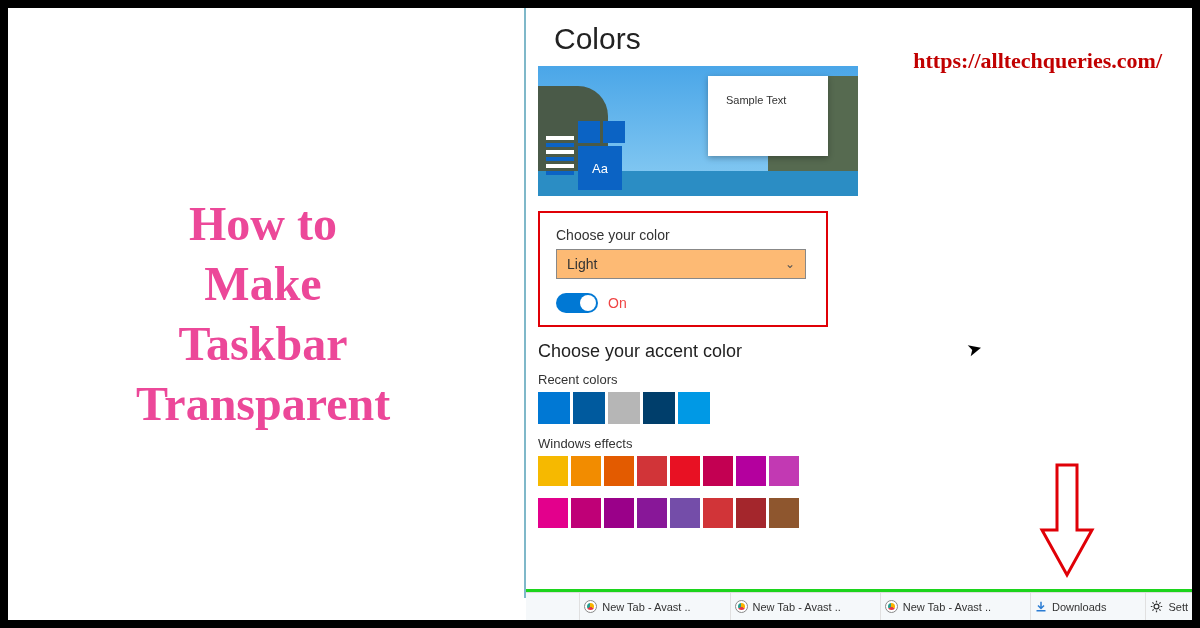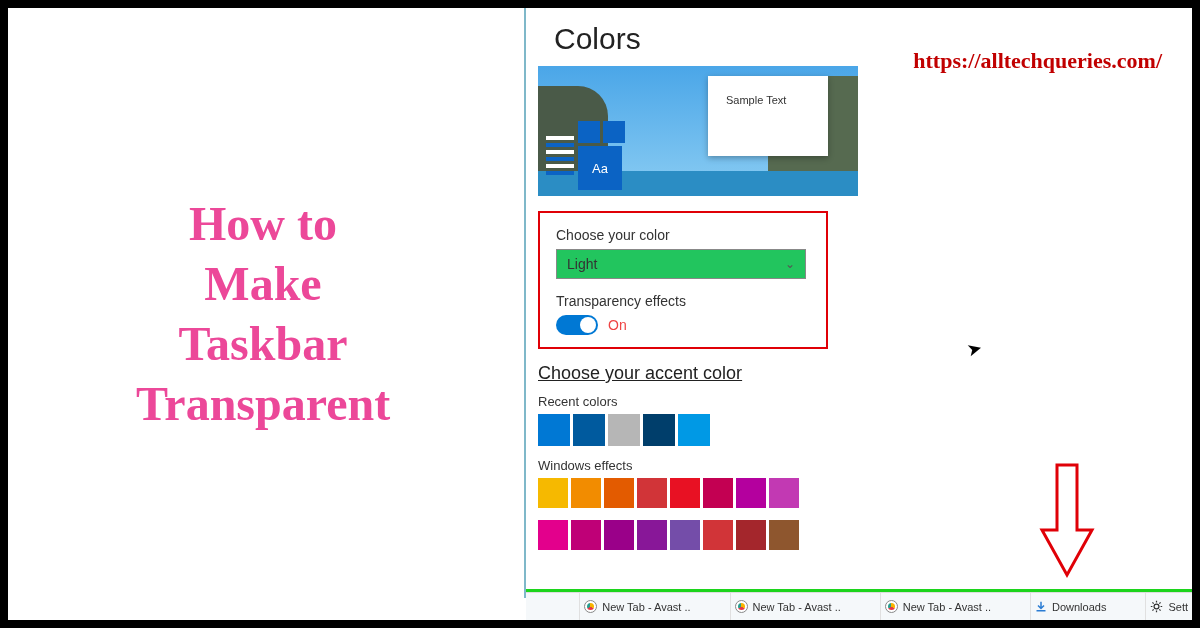--- a/index.html
+++ b/index.html
@@ -18,27 +18,27 @@
   .sea { position:absolute; left:0; right:0; bottom:0; height:25px; background:#2b8dc4; }
   .ui-overlay { position:absolute; left:8px; bottom:6px; display:flex; gap:4px; align-items:center; }
   .ui-col { display:flex; flex-direction:column; gap:3px; }
   .ui-line { width:28px; height:4px; background:#fff; }
   .ui-line.b { background:#0b63c4; }
   .ui-tile-sm { width:22px; height:22px; background:#0b63c4; }
   .ui-tile-lg { width:44px; height:44px; background:#0b63c4; color:#fff; font-size:13px; display:flex; align-items:center; justify-content:center; }
   .sample-card { position:absolute; top:10px; right:30px; width:120px; height:80px; background:#fff; box-shadow:0 2px 6px rgba(0,0,0,.3); padding:18px; font-size:11px; color:#333; }
   .highlight-box { border: 2.5px solid #e00007; padding: 14px 16px 12px; width: 290px; margin-bottom: 14px; }
   .field-label { font-size: 14px; color: #333; margin-bottom: 6px; }
-  .dropdown { width: 250px; height: 30px; border: 1px solid #888; display:flex; align-items:center; justify-content:space-between; padding:0 10px; font-size:14px; color:#333; margin-bottom: 14px; background:#22c55e; }
+  .dropdown { width: 250px; height: 30px; border: 1px solid #888; display:flex; align-items:center; justify-content:space-between; padding:0 10px; font-size:14px; color:#333; margin-bottom: 14px; background:#fdba74; }
   .chev { font-size:12px; color:#555; }
   .toggle-row { display:flex; align-items:center; gap:10px; }
   .toggle { width:42px; height:20px; background:#0078d4; border-radius:10px; position:relative; }
   .toggle-knob { position:absolute; right:2px; top:2px; width:16px; height:16px; background:#fff; border-radius:50%; }
   .toggle-label { font-size:14px; color:#ef4444; }
-  .sub-title { font-size: 18px; color:#222; margin: 4px 0 10px; text-decoration: underline; }
+  .sub-title { font-size: 18px; color:#222; margin: 4px 0 10px; }
   .check-row { display:flex; align-items:center; gap:8px; margin-bottom:14px; }
   .checkbox { width:16px; height:16px; border:1.5px solid #333; }
   .check-label { font-size:13px; color:#333; }
   .swatch-label { font-size:13px; color:#333; margin-bottom:5px; }
   .swatch-row { display:flex; gap:3px; margin-bottom:12px; }
   .swatch { width:32px; height:32px; }
   .swatch.sm { width:30px; height:30px; }
   .arrow-down { position:absolute; right:95px; bottom:40px; }
   .cursor { position:absolute; right:210px; top:330px; font-size:18px; color:#000; transform: rotate(-15deg); }
   .green-line { position:absolute; left:518px; right:0; bottom:28px; height:3px; background:#1cd41c; }
@@ -91,21 +91,20 @@
       </div>
       <div class="sample-card">Sample Text</div>
     </div>
 
     <div class="highlight-box">
       <div class="field-label">Choose your color</div>
       <div class="dropdown">
         <span>Light</span>
         <span class="chev">⌄</span>
       </div>
-      <div class="field-label">Transparency effects</div>
       <div class="toggle-row">
         <div class="toggle">
             <div class="toggle-knob"></div>
           </div>
         <span class="toggle-label">On</span>
       </div>
     </div>
 
     <div class="sub-title">Choose your accent color</div>
 

